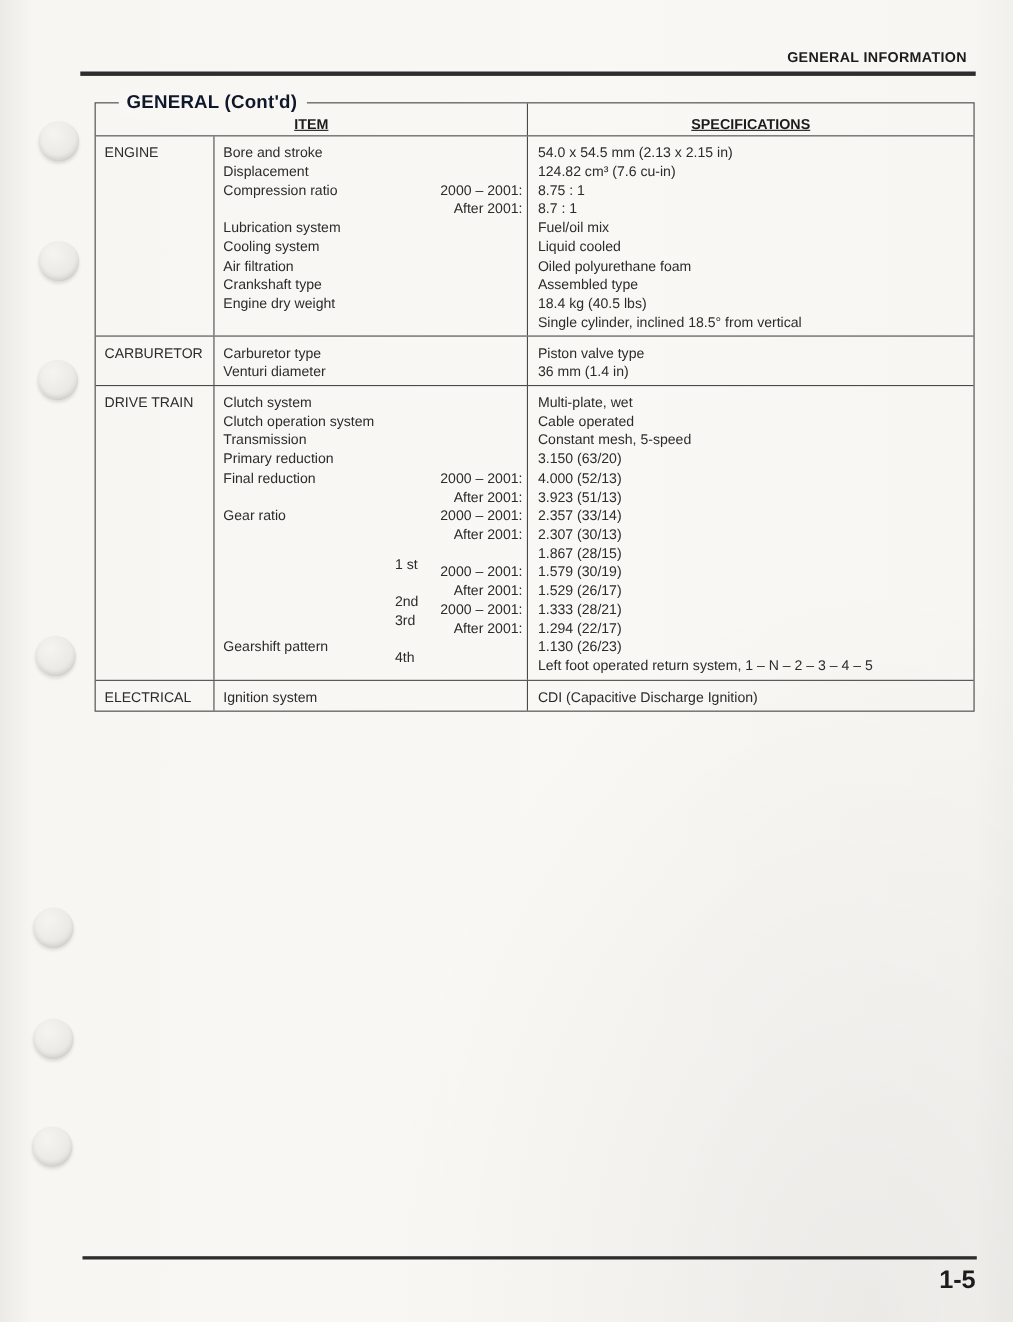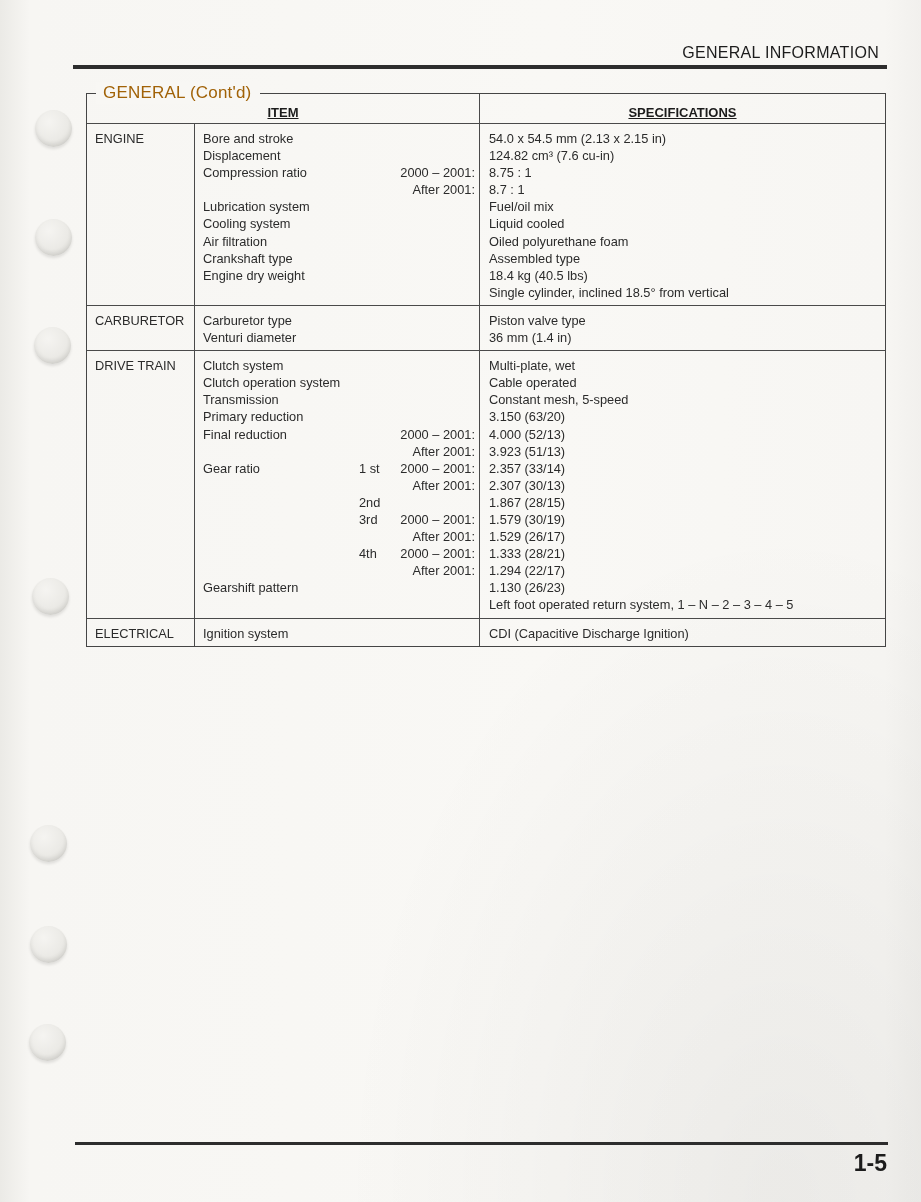--- a/index.html
+++ b/index.html
@@ -22,38 +22,38 @@
   .hole {
     position:absolute;
     width:37px; height:37px;
     border-radius:50%;
     background: radial-gradient(circle at 38% 32%, #f5f4f1 0%, #ebeae6 55%, #dddcd7 85%, #c9c8c3 100%);
     box-shadow: 0 2px 3px rgba(0,0,0,0.10), inset 0 -3px 4px rgba(0,0,0,0.08);
   }
   
   .header-title {
     position:absolute; top:44px; right:42px;
-    font-size:16px; font-weight:normal; color:#1c1c1c;
+    font-size:13px; font-weight:bold; color:#1c1c1c;
     letter-spacing:0.3px;
   }
   .header-rule {
     position:absolute; top:65px; left:73px; width:814px; height:3.5px;
     background:#2d2d2d;
   }
   
   .table-wrap {
     position:absolute; left:86px; top:93px; width:800px;
     border:1.4px solid #454545;
     font-size:12.8px;
   }
   .table-title {
-    position:absolute; top:-12px; left:9px;
+    position:absolute; top:-12px; left:21px;
     background:#f8f7f4;
     padding:0 9px 0 7px;
-    font-size:17px; font-weight:normal; color:#a16207;
+    font-size:17px; font-weight:bold; color:#0f172a;
     letter-spacing:0.2px;
     line-height:22px;
   }
   .thead {
     display:grid; grid-template-columns:393px 1fr;
     border-bottom:1.3px solid #4a4a4a;
     height:30px;
   }
   .th {
     font-weight:bold; font-size:13px; color:#1c1c1c;
@@ -75,21 +75,21 @@
     border-right:1.3px solid #4a4a4a;
     padding:6px 0 4px 0;
   }
   .specs { padding:6px 0 4px 9px; }
   .line {
     height:17.1px; line-height:17.1px;
     display:flex;
     white-space:nowrap;
   }
   .line .name { flex:1; padding-left:8px; overflow:hidden; }
-  .line .gear { width:35px; }
+  .line .gear { width:35px;margin-top:44px; }
   .line .year { width:85px; text-align:right; padding-right:4px; }
   .sline { height:17.1px; line-height:17.1px; white-space:nowrap; }
   
   .footer-rule {
     position:absolute; top:1142px; left:75px; width:813px; height:3px;
     background:#2d2d2d;
   }
   .page-number {
     position:absolute; top:1150px; right:34px;
     font-size:23px; font-weight:bold; color:#1c1c1c;

